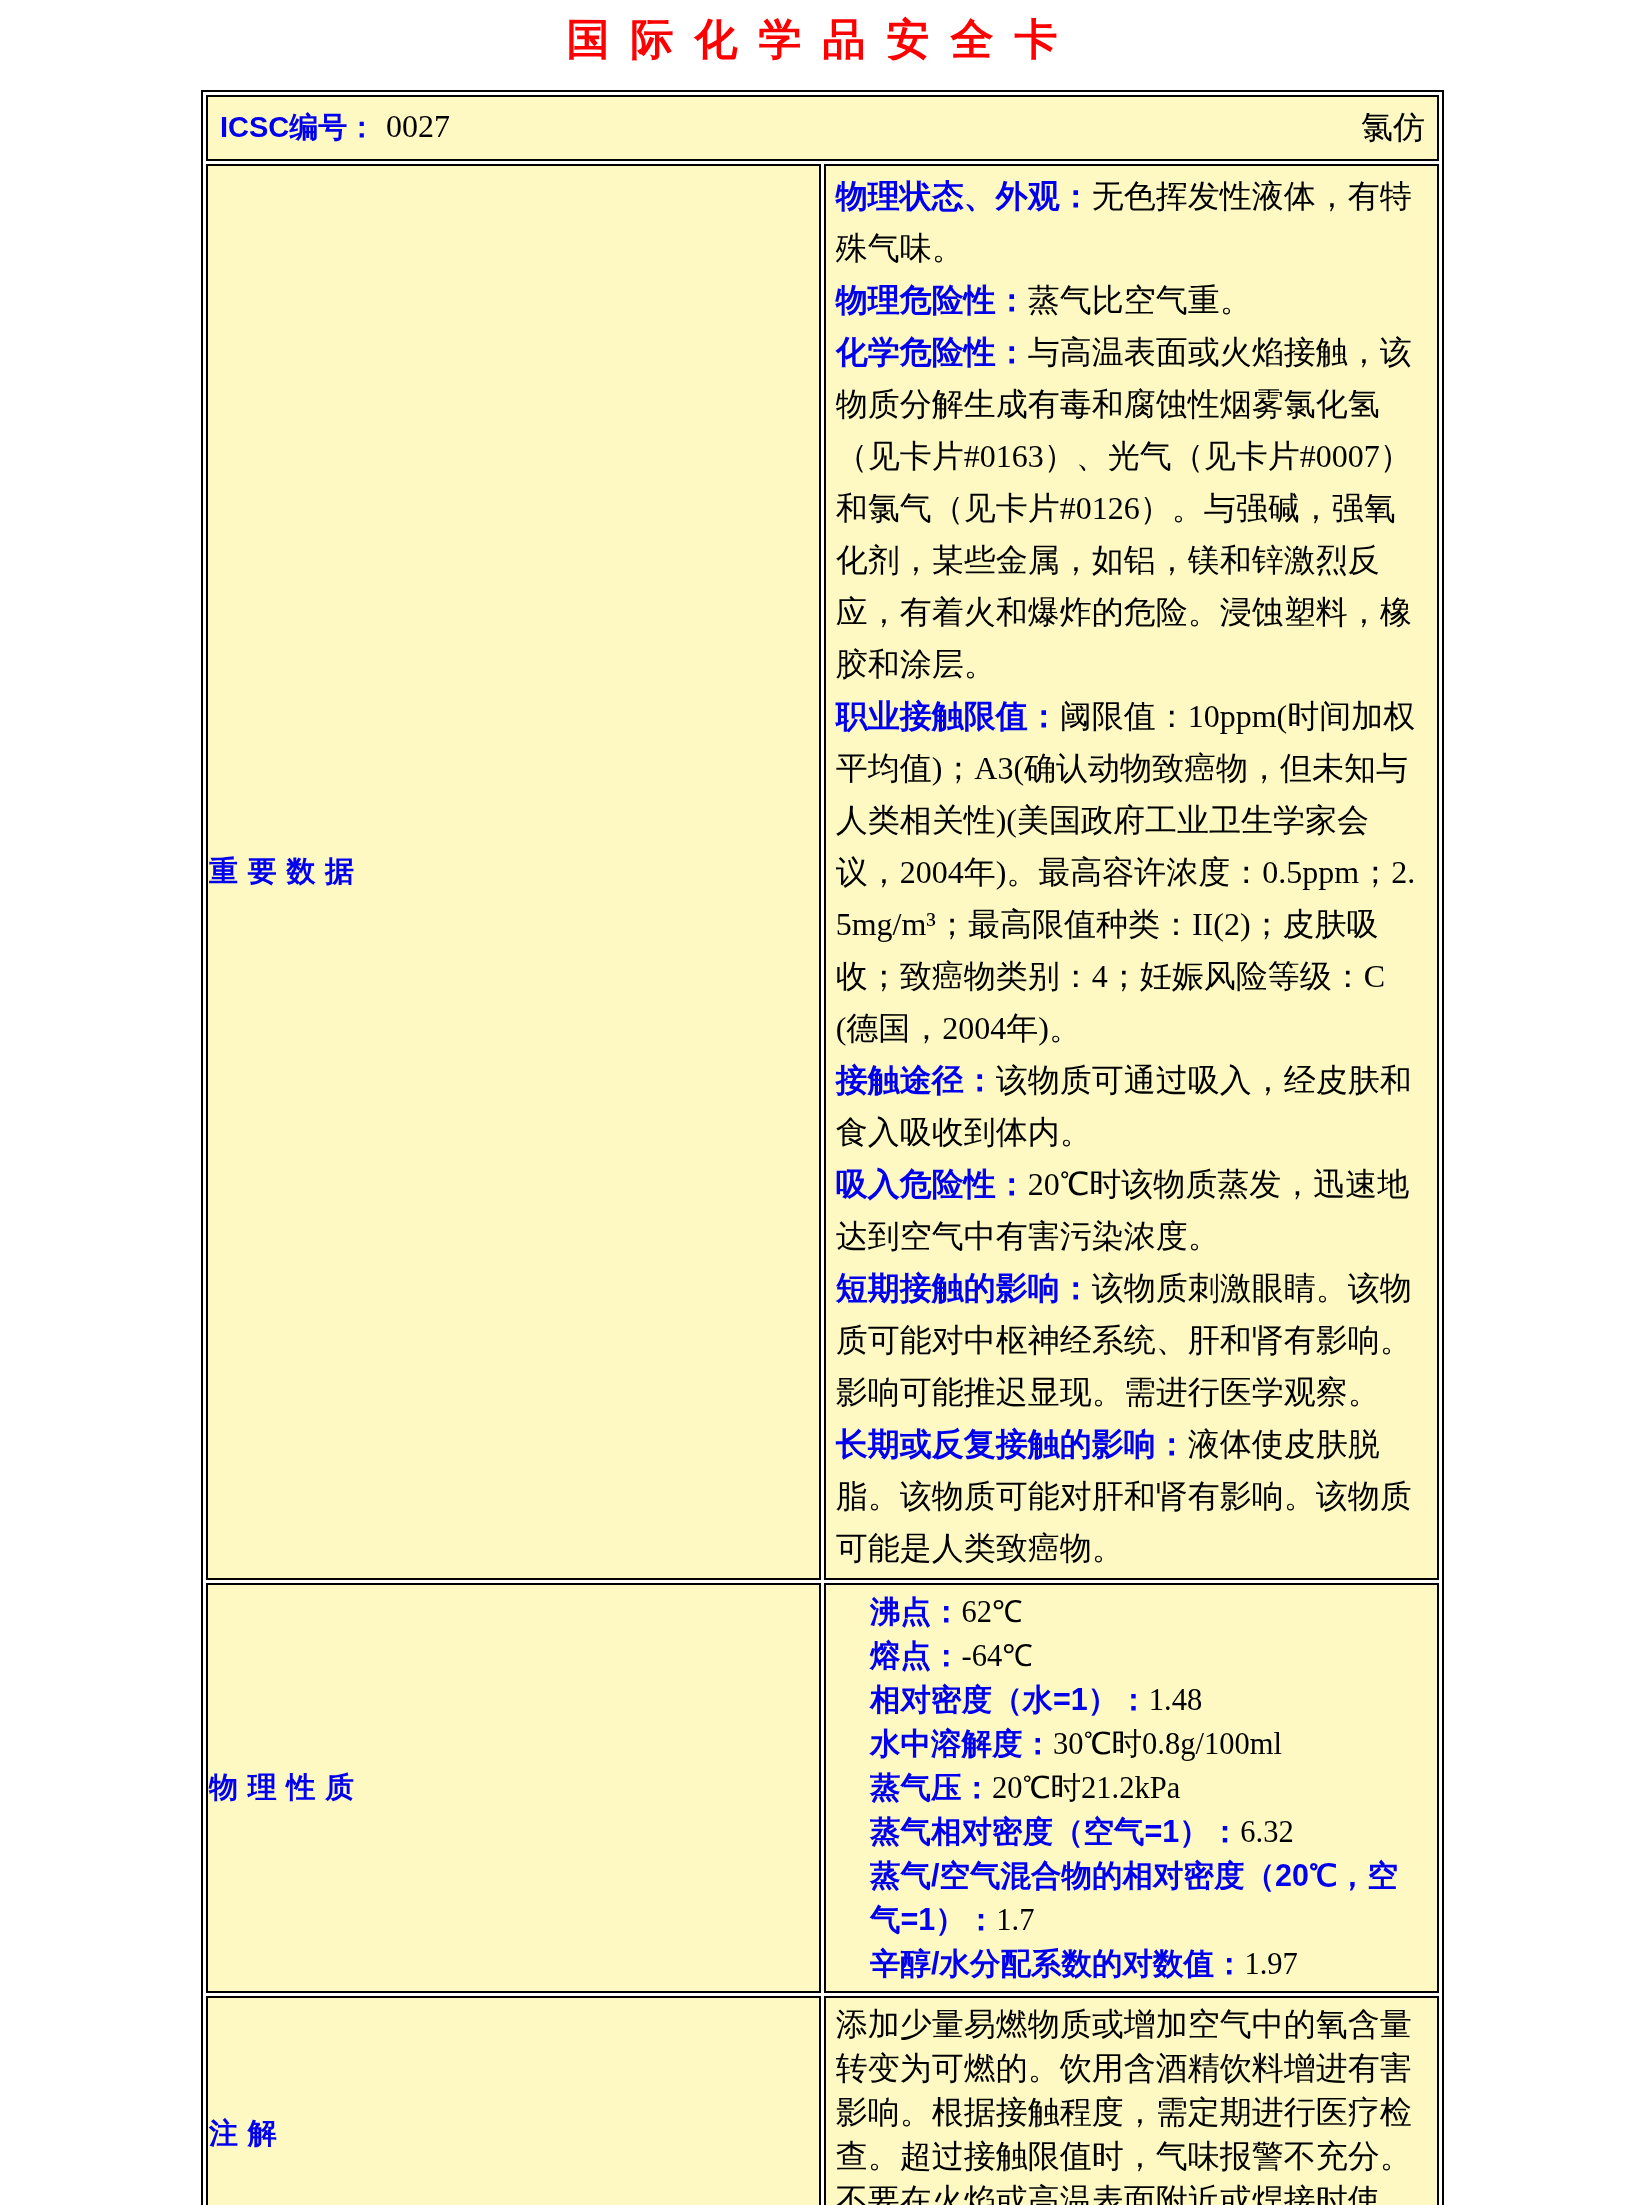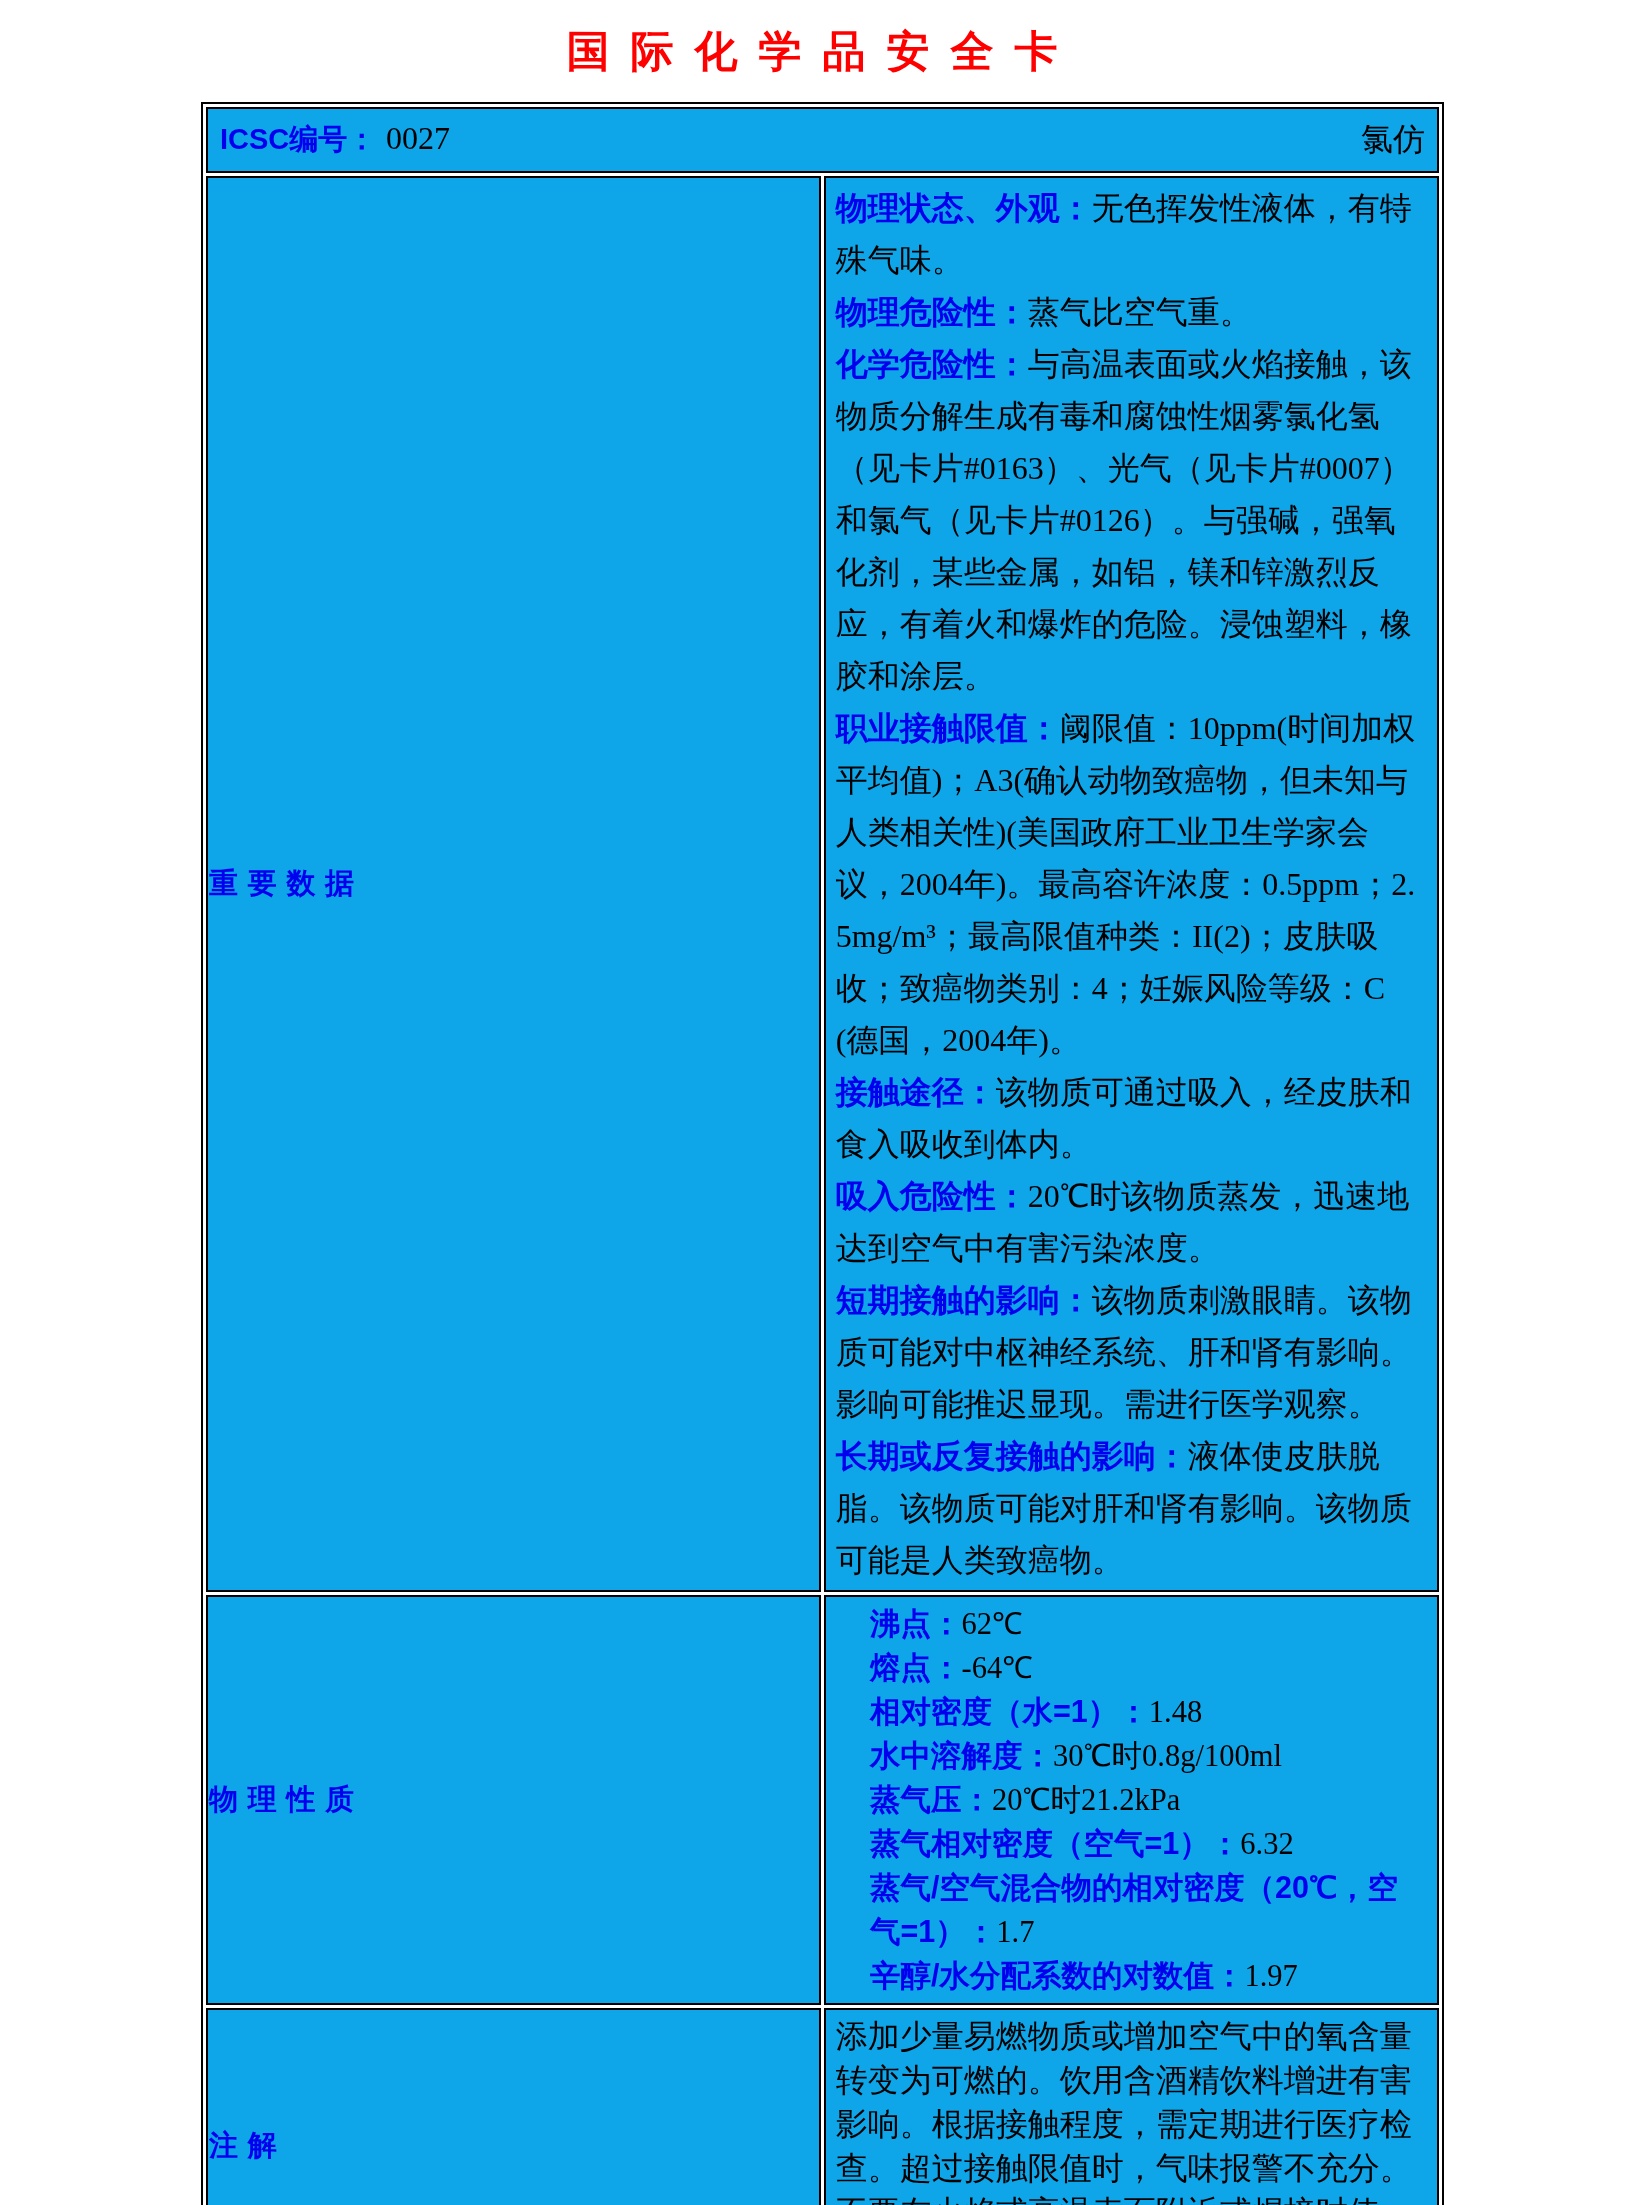--- a/index.html
+++ b/index.html
@@ -1,30 +1,30 @@
 <!DOCTYPE html>
 <html style="font-size:11px"><head>
 <meta charset="utf-8">
 <style>
   html,body{margin:0;padding:0;}
   body{
     width:1645px;height:2205px;background:#ffffff;position:relative;
     font-family:"Liberation Serif", serif;color:#000;
   }
   .title{
-    padding-top:23px;text-align:center;color:#ff0000;
+    padding-top:11px;text-align:center;color:#ff0000;
     font-family:"Liberation Sans", sans-serif;font-weight:bold;
     font-size:43px;letter-spacing:21px;
   }
   table.card{
     margin:21px auto 0 auto;width:1243px;
     border:2.8px solid #000;border-collapse:separate;border-spacing:3.5px;
     background:#fff;table-layout:fixed;
   }
-  td{border:2.1px solid #000;background:#0ea5e9;margin-left:25px;}
+  td{border:2.1px solid #000;background:#fef9c3;margin-left:25px;}
   td.lbl{
     width:175px;text-align:left;vertical-align:middle;
     color:#0000ee;font-family:"Liberation Sans", sans-serif;font-weight:bold;
     font-size:29px;letter-spacing:9.7px;
   }
   td.content{
     vertical-align:top;padding:4.2px 9.7px;font-size:32px;line-height:52px;
     word-break:break-all;overflow-wrap:anywhere;
   }
   .blab{color:#0000ee;font-family:"Liberation Sans", sans-serif;font-weight:bold;}

